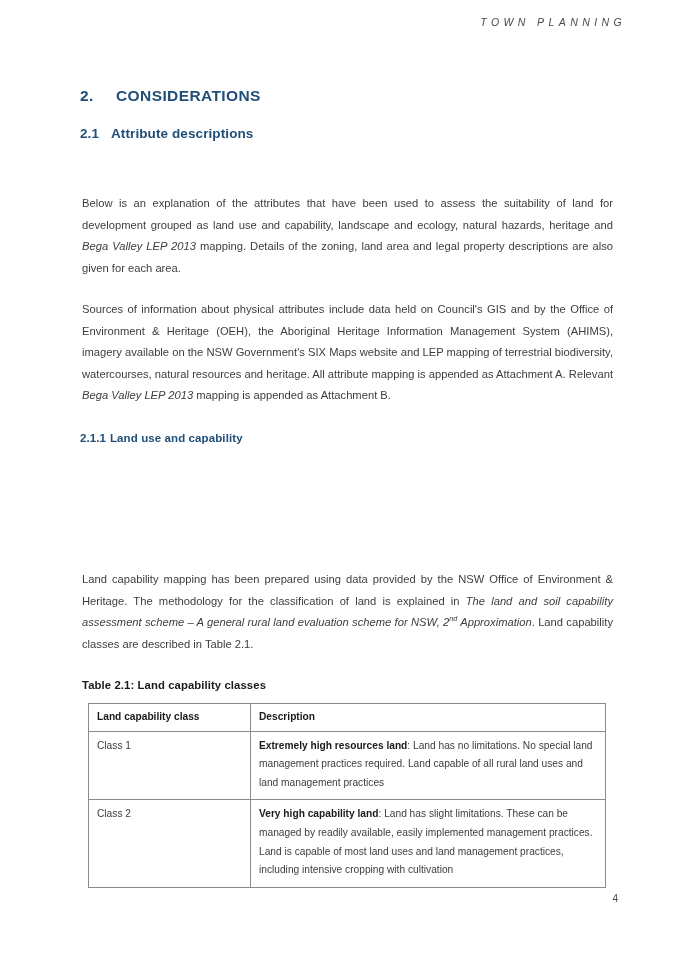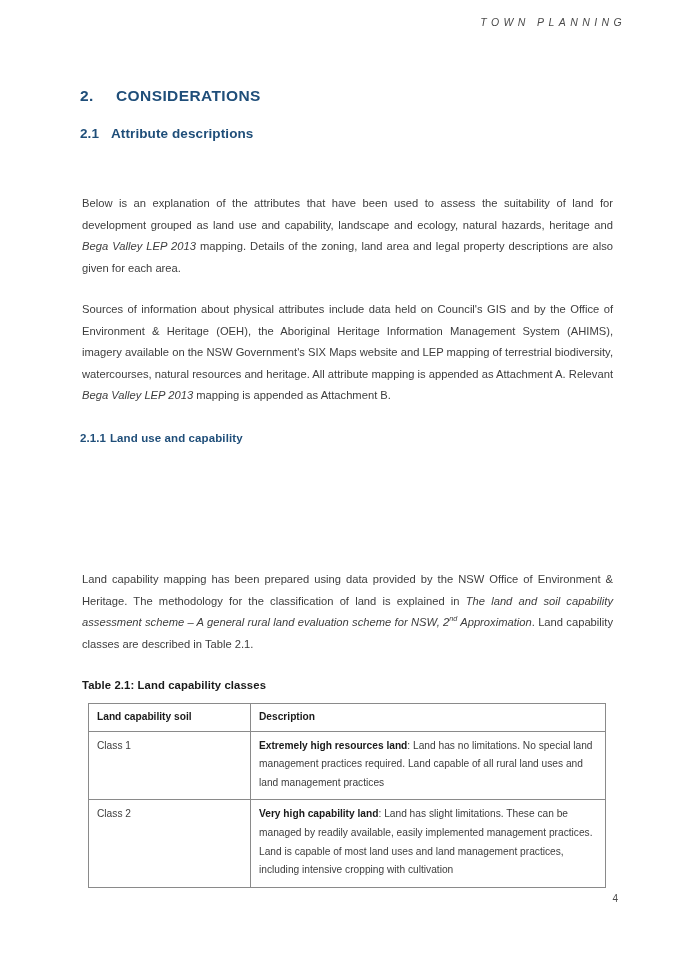--- a/index.html
+++ b/index.html
@@ -187,21 +187,21 @@
   </div>
 
 
   <p class="para" id="para4"><span>Land capability mapping has been prepared using data provided by the NSW Office of Environment &amp; Heritage.  The methodology for the classification of land is explained in </span><i><span>The land and soil capability assessment scheme – A general rural land evaluation scheme for NSW, 2</span><sup>nd</sup><span> Approximation</span></i><span>.  Land capability classes are described in Table 2.1.</span></p>
 
   <div class="table-caption">Table 2.1: Land capability classes</div>
 
   <table class="cap-table">
     <thead>
       <tr>
-        <th class="col-class">Land capability soil</th>
+        <th class="col-class">Land capability class</th>
         <th>Description</th>
       </tr>
     </thead>
     <tbody>
       <tr>
         <td class="col-class">Class 1</td>
         <td><span class="cell-lead">Extremely high resources land</span><span>: Land has no limitations. No special land management practices required. Land capable of all rural land uses and land management practices</span></td>
       </tr>
       <tr>
         <td class="col-class">Class 2</td>

